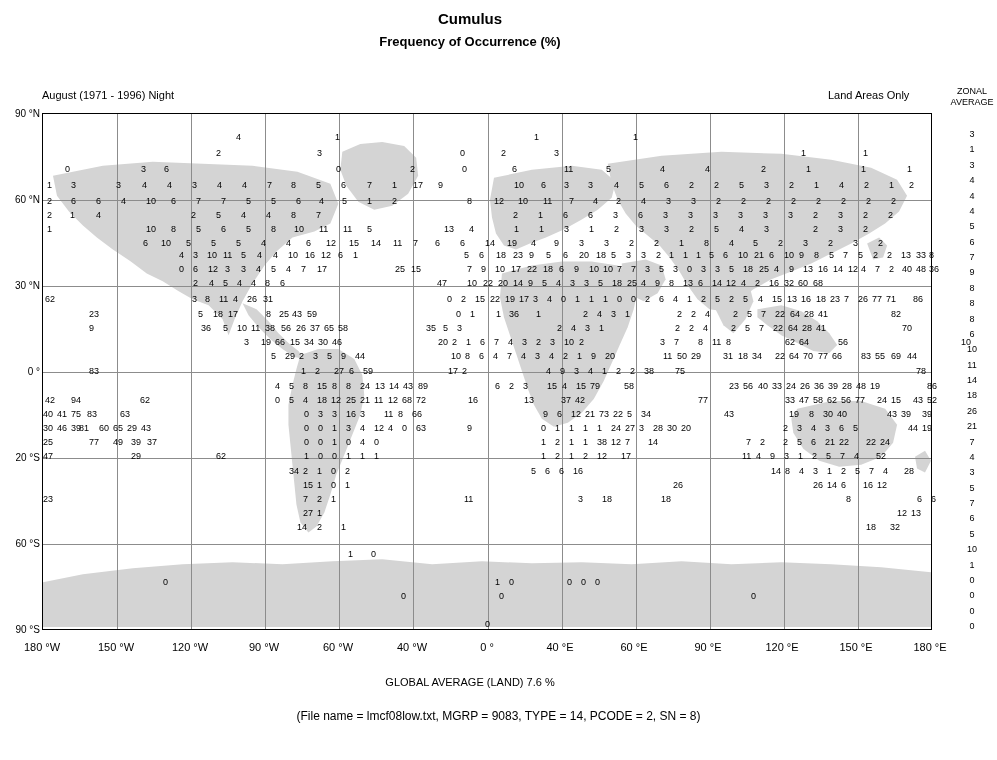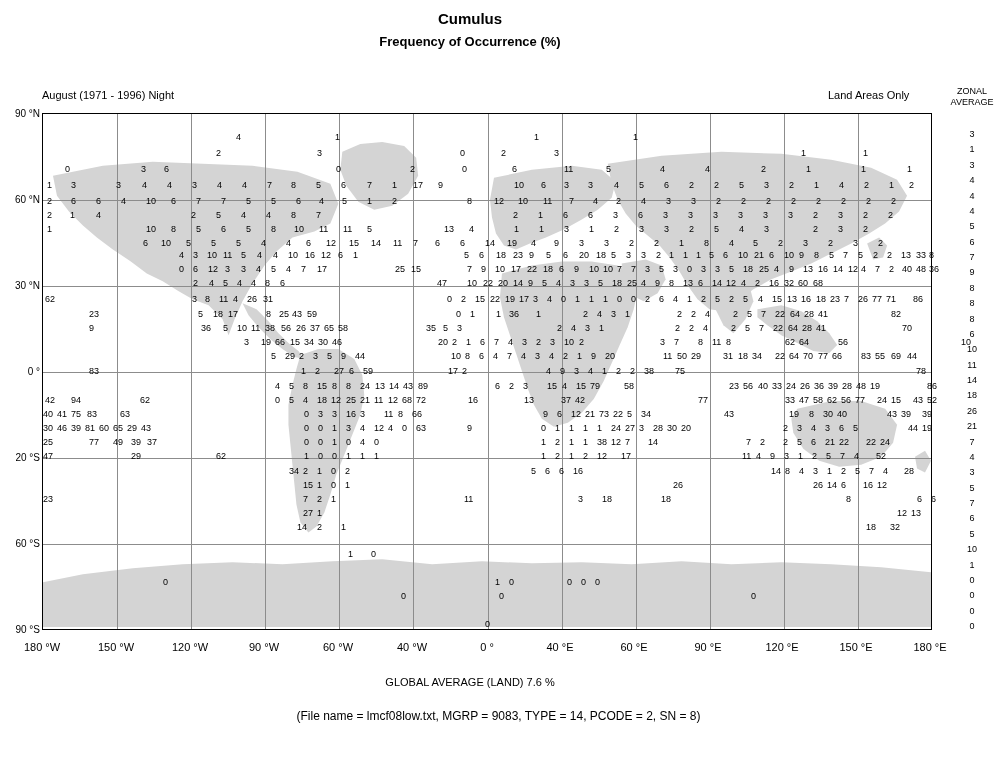--- a/index.html
+++ b/index.html
@@ -750,21 +750,21 @@
       <div class="datanum" style="left: 746px; top: 296px;">19</div>
       <div class="datanum" style="left: 766px; top: 296px;">8</div>
       <div class="datanum" style="left: 780px; top: 296px;">30</div>
       <div class="datanum" style="left: 794px; top: 296px;">40</div>
       <div class="datanum" style="left: 844px; top: 296px;">43</div>
       <div class="datanum" style="left: 858px; top: 296px;">39</div>
       <div class="datanum" style="left: 879px; top: 296px;">39</div>
       <div class="datanum" style="left: 0px; top: 310px;">30</div>
       <div class="datanum" style="left: 14px; top: 310px;">46</div>
       <div class="datanum" style="left: 28px; top: 310px;">39</div>
-      <div class="datanum" style="left: 42px; top: 310px;">81</div>
+      <div class="datanum" style="left: 36px; top: 310px;">81</div>
       <div class="datanum" style="left: 56px; top: 310px;">60</div>
       <div class="datanum" style="left: 70px; top: 310px;">65</div>
       <div class="datanum" style="left: 84px; top: 310px;">29</div>
       <div class="datanum" style="left: 98px; top: 310px;">43</div>
       <div class="datanum" style="left: 261px; top: 310px;">0</div>
       <div class="datanum" style="left: 275px; top: 310px;">0</div>
       <div class="datanum" style="left: 289px; top: 310px;">1</div>
       <div class="datanum" style="left: 303px; top: 310px;">3</div>
       <div class="datanum" style="left: 317px; top: 310px;">4</div>
       <div class="datanum" style="left: 331px; top: 310px;">12</div>

